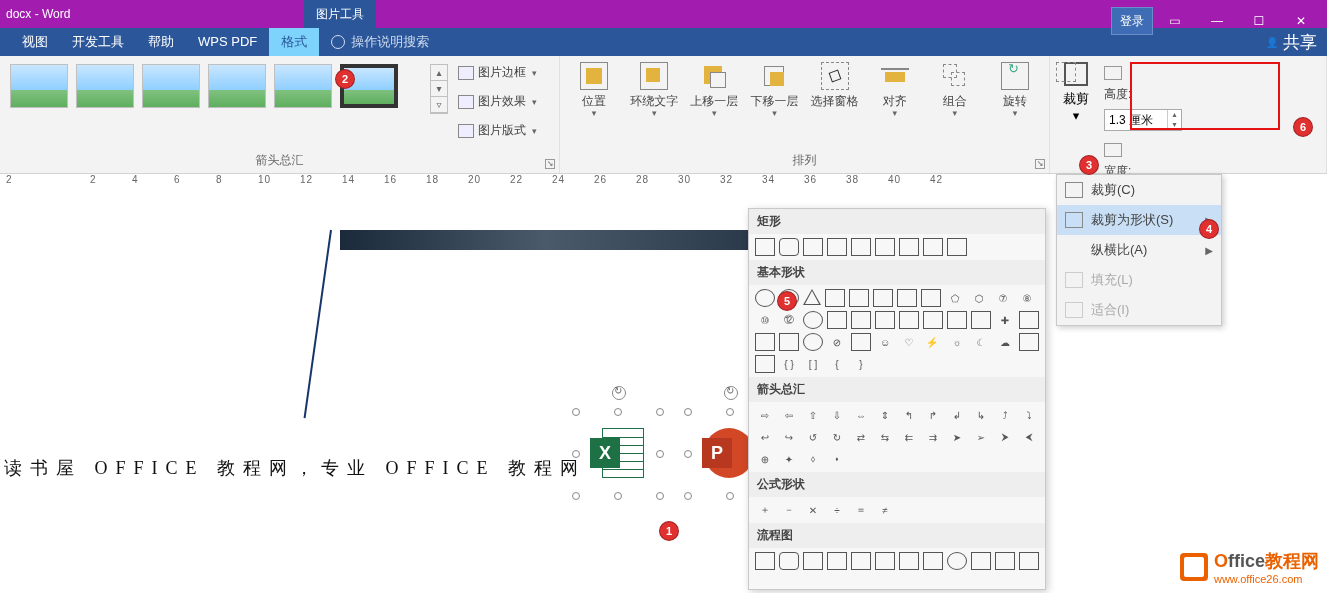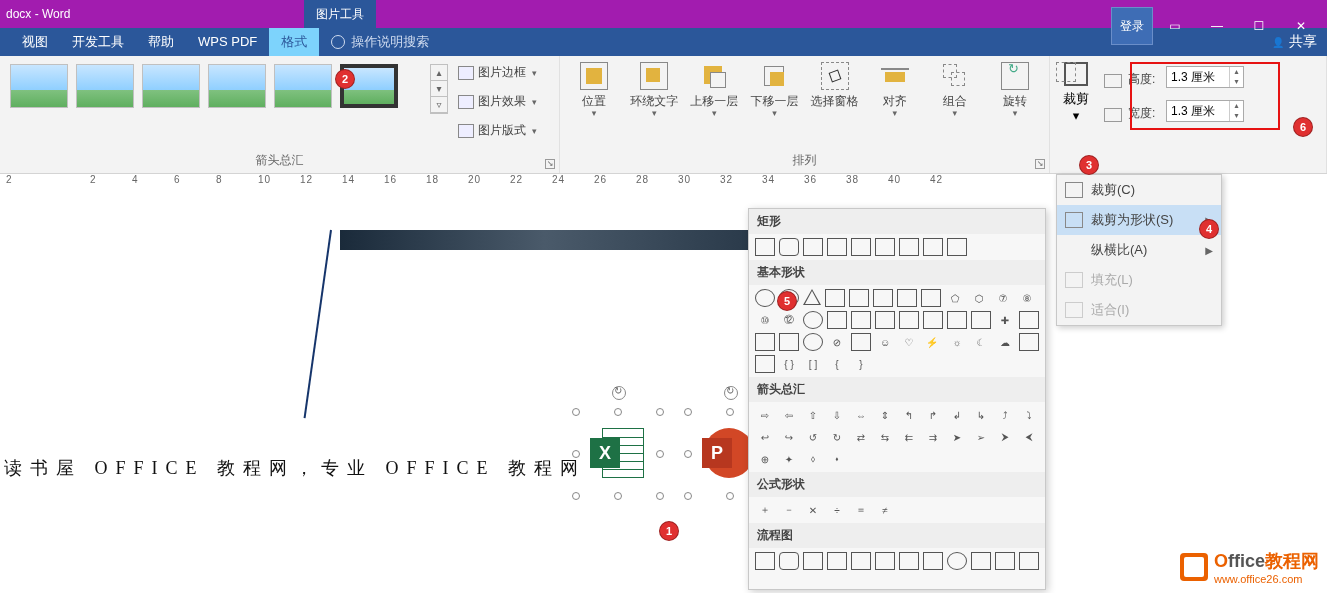--- a/index.html
+++ b/index.html
@@ -1,31 +1,31 @@
 <!DOCTYPE html>
 <html><head>
 <meta charset="utf-8">
 <style>
 * { margin:0; padding:0; box-sizing:border-box; font-family:"Microsoft YaHei",sans-serif; }
 body { width:1327px; height:593px; background:#fff; overflow:hidden; position:relative; font-size:13px; }
 .titlebar { height:28px; background:#a21caf; color:#fff; display:flex; align-items:flex-start; padding:7px 6px; }
 .titlebar .title { font-size:12px; }
 .titlebar .spacer { flex:1; }
-.titlebar .btn { height:38px; padding:0 10px; margin-left:2px; display:flex; align-items:center; justify-content:center; font-size:12px; }
+.titlebar .btn { height:28px; padding:0 10px; margin-left:2px; display:flex; align-items:center; justify-content:center; font-size:12px; }
 .titlebar .login { background:#3e6db5; border:1px solid #6a8ec9; padding:2px 8px; }
 .titlebar .win { width:40px; }
 .context-tab { position:absolute; top:0; left:304px; width:72px; height:28px; background:#2b579a; color:#fff; text-align:center; line-height:28px; font-size:12px; }
 
 .tabs { height:28px; background:#2b579a; color:#fff; display:flex; align-items:center; padding-left:10px; }
 .tabs .tab { padding:0 12px; height:28px; line-height:28px; font-size:13px; }
 .tabs .tab.active { background:#7dd3fc; color:#2b579a; position:relative; }
 .tabs .tell { display:flex; align-items:center; padding:0 12px; color:#d0dcf0; }
 .tabs .bulb { width:14px; height:14px; border:1.5px solid #d0dcf0; border-radius:50%; margin-right:6px; position:relative; }
 .tabs .spacer { flex:1; }
-.tabs .share { padding:0 10px; font-size:14px; display:flex; align-items:center; gap:4px;}
+.tabs .share { padding:0 10px; font-size:17px; display:flex; align-items:center; gap:4px;}
 .tabs .share::before { content:"👤"; font-size:10px; }
 
 .ribbon { height:118px; background:#f3f3f3; border-bottom:1px solid #d4d4d4; display:flex; position:relative; }
 .group { border-right:1px solid #e1e1e1; padding:4px 6px 0; display:flex; flex-direction:column; position:relative; }
 .group-body { flex:1; display:flex; align-items:flex-start; gap:4px; }
 .group-label { text-align:center; font-size:12px; color:#666; padding:2px 0 4px; }
 .group .launcher { position:absolute; right:4px; bottom:4px; width:10px; height:10px; border:1px solid #999; font-size:8px; line-height:8px; text-align:center; color:#666; }
 
 
 .style-thumb { width:58px; height:44px; background:linear-gradient(#c8e6ff,#8fcfff 60%,#7fc17f 60%,#5faf5f); border:1px solid #c0c0c0; margin:4px 4px; }
@@ -58,21 +58,21 @@
 .ic-group::before{content:"";position:absolute;left:2px;top:2px;width:12px;height:12px;border:1.5px dashed #888;}
 .ic-group::after{content:"";position:absolute;left:10px;top:10px;width:12px;height:12px;border:1.5px dashed #888;}
 .ic-rot{border:1.5px solid #888;}
 .ic-rot::after{content:"↻";position:absolute;left:6px;top:-2px;color:#4a8;}
 
 
 .crop-btn { width:40px; display:flex; flex-direction:column; align-items:center; padding-top:2px;}
 .crop-btn .vic{width:24px;height:24px;border:2px solid #555;margin-bottom:4px;}
 .crop-btn .vic::before{content:"";position:absolute;width:18px;height:18px;border:1px dashed #888;left:6px;top:6px;}
 .size-rows { display:flex; flex-direction:column; gap:12px; padding:6px 4px;}
-.size-rows .srow { display:flex; align-items:flex-end; gap:6px;}
+.size-rows .srow { display:flex; align-items:flex-start; gap:6px;flex-direction:column;}
 .size-rows .srow .sic{width:18px;height:14px;border:1px solid #999;}
 .size-rows .srow .slbl{font-size:12px;color:#444;width:32px;}
 .size-rows .spin{display:flex;align-items:center;border:1px solid #aaa;background:#fff;height:22px;}
 .size-rows .spin input{border:0;width:62px;font-size:12px;padding:0 4px;outline:none;}
 .size-rows .spin .sbtns{display:flex;flex-direction:column;width:14px;border-left:1px solid #ccc;}
 .size-rows .spin .sbtns div{height:10px;font-size:8px;text-align:center;line-height:10px;color:#666;}
 
 .redbox { position:absolute; border:2px solid #e61212; }
 
 

